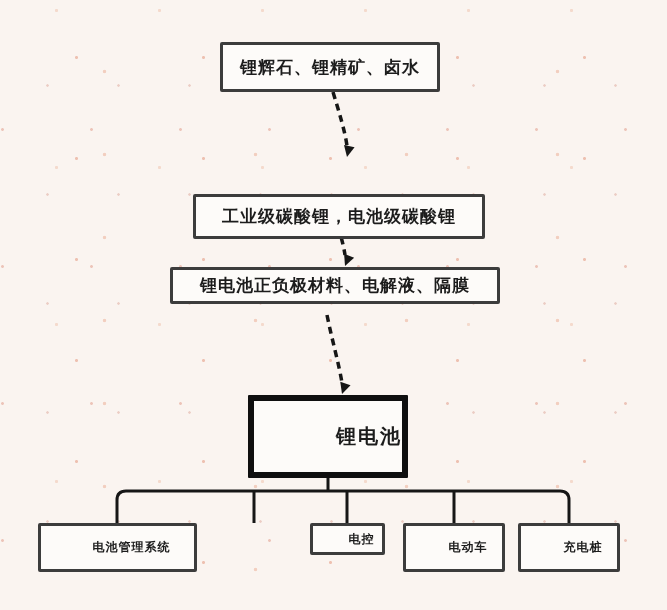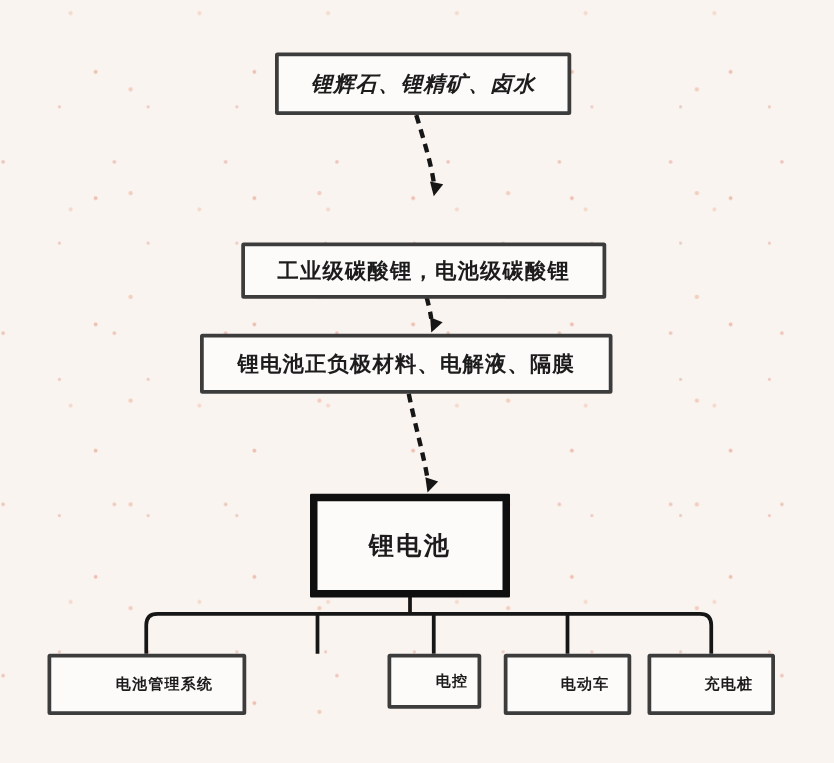--- a/index.html
+++ b/index.html
@@ -68,42 +68,42 @@
     <path class="dashed-arrow" d="M327,315 C332,340 339,364 342,383"></path>
     <polygon class="arrow-head" points="0,0 -5.4,-11 5.4,-11" transform="translate(342,394) rotate(18)"></polygon>
 
     <path class="tree-line" d="M328,477 L328,491"></path>
     <path class="tree-line" d="M117,523 L117,500 Q117,491 126,491 L560,491 Q569,491 569,500 L569,523"></path>
     <path class="tree-line" d="M254,491 L254,523"></path>
     <path class="tree-line" d="M347,491 L347,523"></path>
     <path class="tree-line" d="M454,491 L454,523"></path>
   </svg>
 
-  <div class="node" style="left:220px;top:42px;width:237px;height:50px;font-style:italic;">
+  <div class="node" style="left:220px;top:42px;width:220px;height:50px;">
     <span>锂辉石、锂精矿、卤水</span>
   </div>
 
   <div class="node" style="left:193px;top:158px;width:292px;height:45px;margin-top:36px;">
     <span>工业级碳酸锂，电池级碳酸锂</span>
   </div>
 
-  <div class="node" style="left:160px;top:267px;width:330px;height:48px;">
+  <div class="node" style="left:170px;top:267px;width:330px;height:37px;">
     <span>锂电池正负极材料、电解液、隔膜</span>
   </div>
 
-  <div class="node node--emphasis" style="left:248px;top:395px;width:160px;height:83px;">
+  <div class="node node--emphasis" style="left:248px;top:395px;width:160px;height:83px;justify-content:flex-end;">
     <span>锂电池</span>
   </div>
 
   <div class="node node--app" style="left:38px;top:523px;width:159px;height:49px;">
     <span>电池管理系统</span>
   </div>
 
 
-  <div class="node node--app" style="left:310px;top:523px;width:75px;height:44px;">
+  <div class="node node--app" style="left:310px;top:523px;width:75px;height:32px;">
     <span>电控</span>
   </div>
 
   <div class="node node--app" style="left:518px;top:523px;width:102px;height:49px;">
     <span>充电桩</span>
   </div>
 
   <div class="node node--app" style="left:403px;top:523px;width:102px;height:49px;">
     <span>电动车</span>
   </div>

